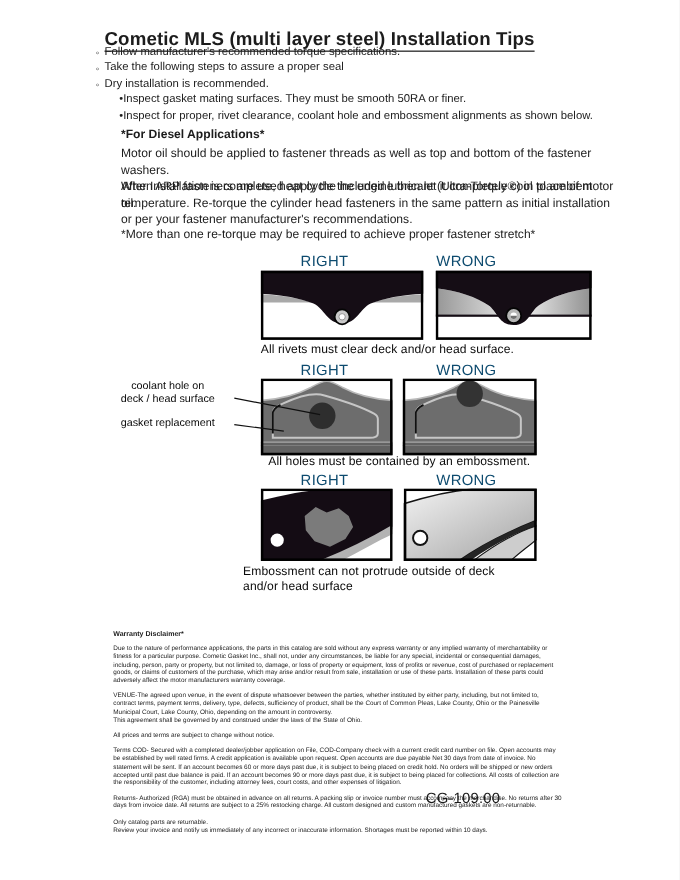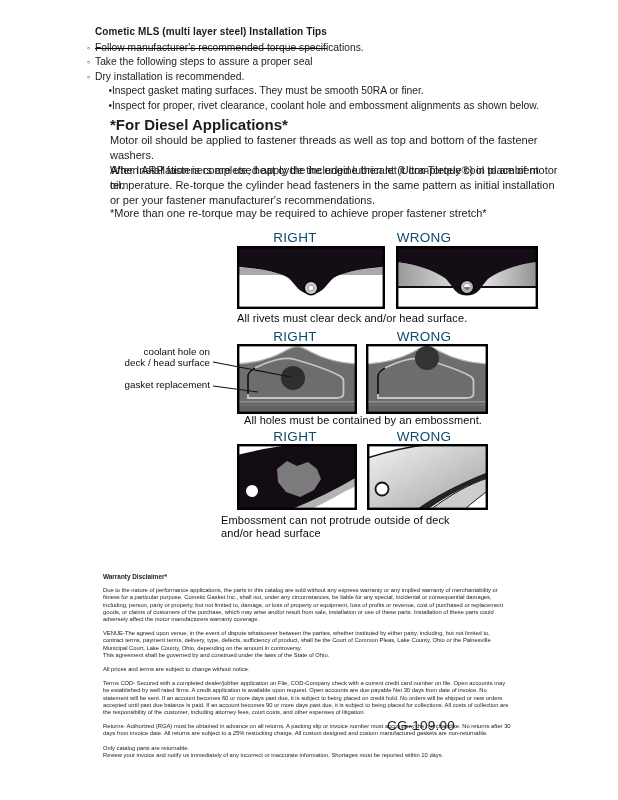--- a/index.html
+++ b/index.html
@@ -3,36 +3,36 @@
 <meta charset="utf-8">
 <style>
   html,body{margin:0;padding:0;background:#e8e8e8;}
   .page{
     position:relative;width:618px;height:800px;background:#ffffff;
     font-family:"Liberation Sans","DejaVu Sans",sans-serif;color:#1c1c1c;
     overflow:hidden;margin:0 auto;
   }
   .abs{position:absolute;}
   .title{
-    left:95px;top:26px;font-size:10px;font-weight:bold;
-    border-bottom:1.5px solid #000;padding-bottom:11px;letter-spacing:.1px;
+    left:95px;top:26px;font-size:17px;font-weight:bold;
+    border-bottom:1.5px solid #000;padding-bottom:0;letter-spacing:.1px;
   }
   .bullets{left:87px;top:41px;font-size:10.3px;line-height:14.4px;}
   .bullet-row{display:flex;}
   .bullet-row .m{width:8px;font-size:9px;}
   .bullet-row .m::before{content:"◦";}
   .sub{margin-left:17px;text-align:right;}
   .sub .m{width:8px;font-size:10px;}
   .sub .m::before{content:"•";}
-  .diesel-h{left:110px;top:116px;font-size:15px;font-weight:bold;}
+  .diesel-h{left:110px;top:116px;font-size:11px;font-weight:bold;}
   .para{left:110px;font-size:11px;line-height:15px;white-space:pre-line;width:460px;}
   .rw-label{top:0;font-size:13.5px;letter-spacing:.3px;text-align:center;width:120px;color:#0c4a6e;}
   .caption{font-size:11px;color:#0a0a0a;letter-spacing:.1px;}
   .panel{display:block;}
-  .ann{font-size:9.8px;line-height:11px;color:#0a0a0a;text-align:right;white-space:pre-line;width:115px;}
+  .ann{font-size:9.8px;line-height:11px;color:#0a0a0a;text-align:center;white-space:pre-line;width:115px;}
   .warranty{left:103px;top:573px;width:409px;font-size:5.8px;line-height:7.2px;color:#222;}
   .warranty h4{font-size:6.4px;margin:0 0 7px 0;}
   .warranty p{margin:0 0 7px 0;white-space:pre-line;}
   .footer{left:387px;top:718px;font-size:13.5px;color:#1a1a1a;letter-spacing:.2px;}
   svg{display:block;}
 </style>
 </head>
 <body>
 
 <div class="page">

